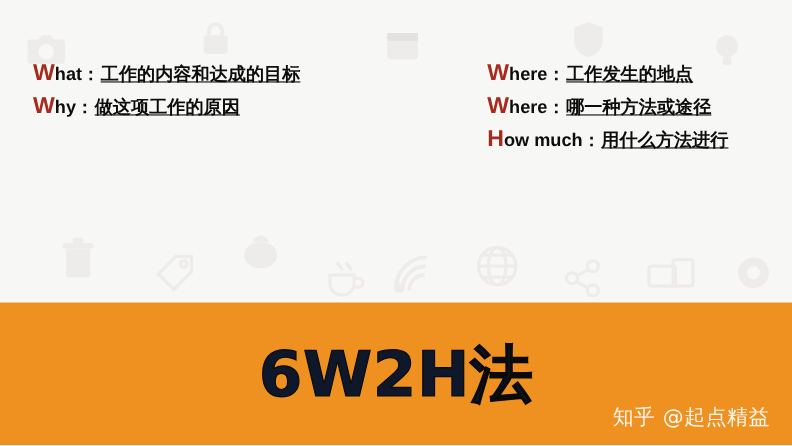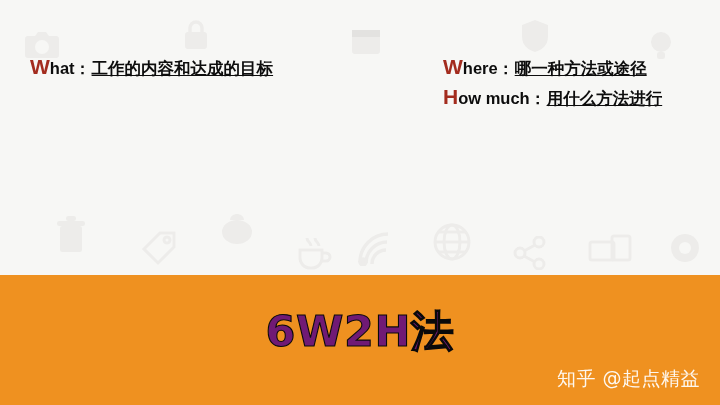--- a/index.html
+++ b/index.html
@@ -91,23 +91,23 @@
     width: 720px;
     height: 130px;
     background: #ef9120;
   }
   .banner-title {
     position: absolute;
     left: 0;
     top: 28px;
     width: 720px;
     text-align: center;
-    font-size: 43px;
+    font-size: 57px;
     font-weight: 900;
-    color: #701a75;
+    color: #0f172a;
     letter-spacing: 0.5px;
     font-family: "DejaVu Sans", "Liberation Sans", sans-serif;
     -webkit-text-stroke: 1.1px #0a0a0a;
   }
   .watermark {
     position: absolute;
     right: 20px;
     bottom: 13px;
     font-size: 19px;
     color: #ffffff;
@@ -228,23 +228,29 @@
     </span>
 
   </div>
 
   <div class="content">
 
     <div class="column col-left">
       <div class="entry">
         <span class="term"><span class="cap">W</span><span>hat</span></span><span class="colon">：</span><span class="desc">工作的内容和达成的目标</span>
       </div>
+      <div class="entry">
+        <span class="term"><span class="cap">W</span><span>hy</span></span><span class="colon">：</span><span class="desc">做这项工作的原因</span>
+      </div>
     </div>
 
     <div class="column col-right">
+      <div class="entry">
+        <span class="term"><span class="cap">W</span><span>here</span></span><span class="colon">：</span><span class="desc">工作发生的地点</span>
+      </div>
       <div class="entry">
         <span class="term"><span class="cap">W</span><span>here</span></span><span class="colon">：</span><span class="desc">哪一种方法或途径</span>
       </div>
       <div class="entry">
         <span class="term"><span class="cap">H</span><span>ow much</span></span><span class="colon">：</span><span class="desc">用什么方法进行</span>
       </div>
     </div>
 
   </div>
 

